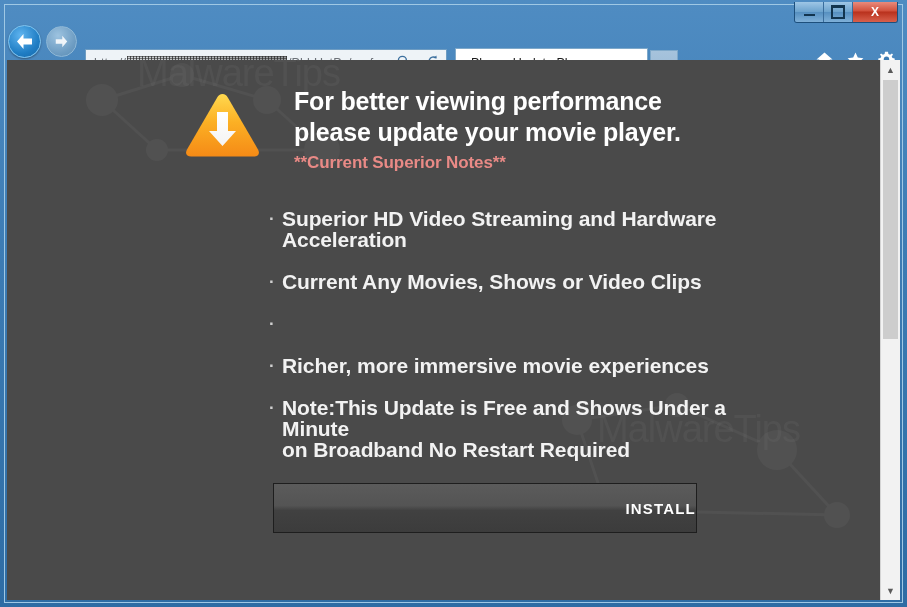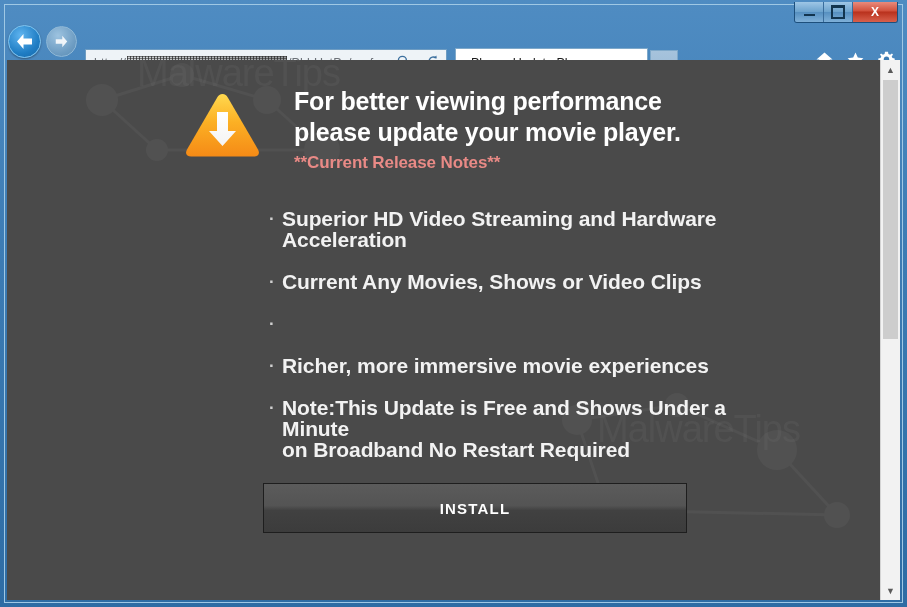--- a/index.html
+++ b/index.html
@@ -222,26 +222,26 @@
   .b-text {
     font-size: 21px; font-weight: bold;
     color: #f2f2f2;
     line-height: 21px;
     white-space: pre-line;
     letter-spacing: -.1px;
   }
 
   
   .install-btn {
-    position: absolute; left: 256px; top: 423px;
+    position: absolute; left: 266px; top: 423px;
     width: 424px; height: 50px;
     background: linear-gradient(180deg,#5b5b5b 0%, #545454 45%, #414141 55%, #3c3c3c 100%);
     border: 1px solid #1e1e1e;
     box-sizing: border-box;
-    display: flex; align-items: center; justify-content: center;
+    display: flex; align-items: center; justify-content: flex-end;
     cursor: pointer;
   }
   .install-label {
     font-size: 15px; font-weight: bold;
     color: #ffffff;
     letter-spacing: 1.2px;
   }
 
   
   .scrollbar {
@@ -400,21 +400,21 @@
               <stop offset="0%" stop-color="#ffffff"></stop>
               <stop offset="100%" stop-color="#f4f4f4"></stop>
             </linearGradient>
           </defs>
           <path d="M39.5 4 C42 4 43.6 5.4 44.8 7.4 L75 59.5 C77.3 63.6 75.2 66.5 70.8 66.5 L8.2 66.5 C3.8 66.5 1.7 63.6 4 59.5 L34.2 7.4 C35.4 5.4 37 4 39.5 4 Z" fill="url(#triGrad)"></path>
           <path d="M34 22 L45 22 L45 41 L53 41 L39.5 56 L26 41 L34 41 Z" fill="url(#arrGrad)"></path>
         </svg>
         <div class="hdr-text">
           <div class="hdr-title">For better viewing performance
 please update your movie player.</div>
-          <div class="hdr-sub">**Current Release Notes**</div>
+          <div class="hdr-sub">**Current Superior Notes**</div>
         </div>
       </div>
 
       <div class="bullets">
         <div class="bullet">
           <span class="b-dot">·</span>
           <span class="b-text">Superior HD Video Streaming and Hardware
 Acceleration</span>
         </div>
         <div class="bullet">

